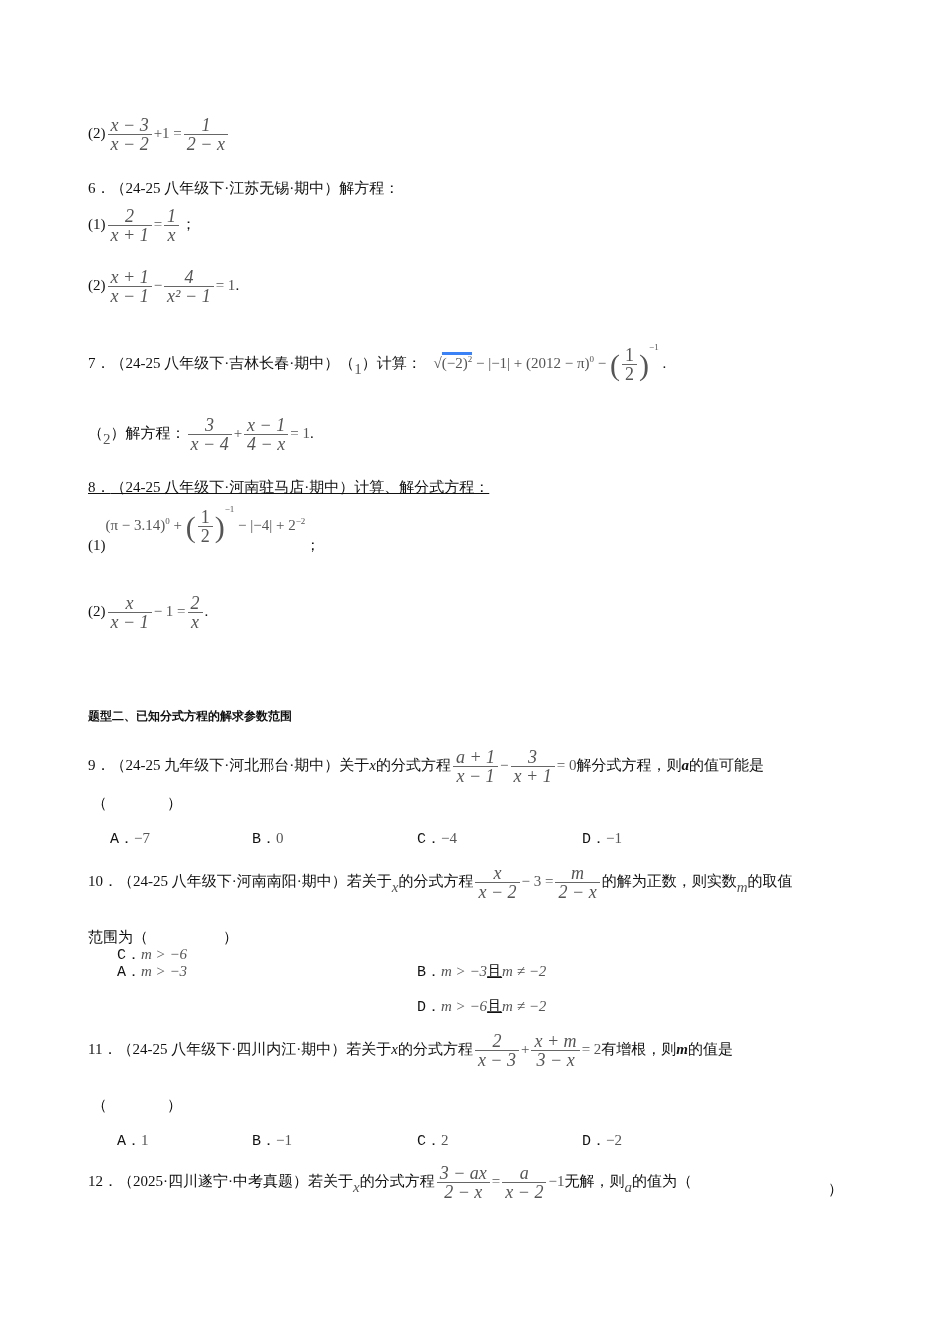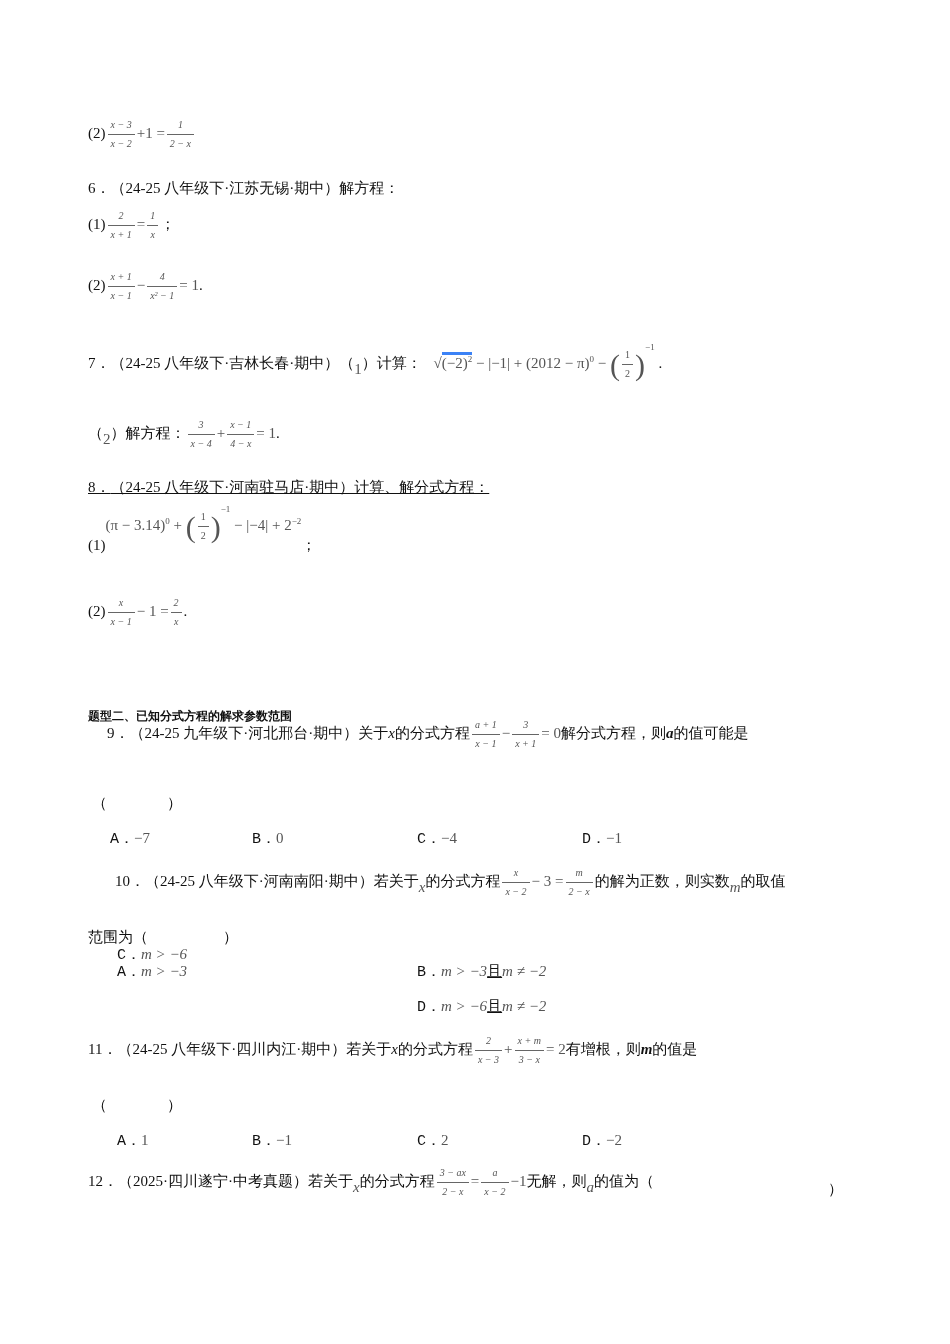--- a/index.html
+++ b/index.html
@@ -1,21 +1,21 @@
 <!DOCTYPE html>
 <html><head>
 <meta charset="utf-8">
 <style>
   html, body { margin:0; padding:0; background:#ffffff; }
   body { width:950px; height:1344px; position:relative; overflow:hidden;
          font-family: "Liberation Serif", "DejaVu Serif", serif; color:#111; font-size:15px; }
   .abs { position:absolute; white-space:nowrap; }
   .m { color:#555; font-family:"Liberation Serif", serif; font-style:normal; }
   .mi { font-style:italic; }
-  .frac { display:inline-block; vertical-align:middle; text-align:center; margin:0 2px; color:#555; font-size:10px; }
+  .frac { display:inline-block; vertical-align:middle; text-align:center; margin:0 2px; color:#555; font-size:18px; }
   .frac > span { display:block; padding:0 3px; line-height:18px; }
   .frac > span.num { border-bottom:1px solid #666; }
   .sec { font-family:"DejaVu Sans", sans-serif; font-weight:bold; font-size:12px; }
   .opt { position:absolute; white-space:nowrap; font-family:"Liberation Mono", monospace; font-size:15px; }
   .opt .m { font-family:"Liberation Serif", serif; }
   .paren { position:absolute; font-size:15px; }
   .big { font-size:30px; vertical-align:middle; color:#555; font-weight:100; }
   sup { font-size:9px; }
   .sub { position:relative; top:6px; color:#555; }
 </style>
@@ -50,30 +50,30 @@
 </div>
 <div class="abs" style="left:88px;top:510px;">
   <span style="position:relative;top:14px;">(1)</span><span class="m" style="position:relative;top:-6px;"><span>(π − 3.14)</span><sup>0</sup> <span>+</span> <span class="big">(</span><span class="frac"><span class="num">1</span><span>2</span></span><span class="big">)</span><sup style="vertical-align:18px;">−1</sup> <span>− |−4| + 2</span><sup>−2</sup></span><span style="position:relative;top:14px;">；</span>
 </div>
 <div class="abs" style="left:88px;top:594px;">
   <span>(2)</span><span class="frac mi"><span class="num">x</span><span>x − 1</span></span><span class="m">− 1 =</span><span class="frac mi"><span class="num">2</span><span>x</span></span><span>.</span>
 </div>
 
 <div class="abs sec" style="left:88px;top:708px;">题型二、已知分式方程的解求参数范围</div>
 
-<div class="abs" style="left:88px;top:716px;margin-left:19px;">
+<div class="abs" style="left:88px;top:748px;">
   <span>9．</span><span>（24-25 九年级下·河北邢台·期中）关于</span><span class="mi">x</span><span>的分式方程</span><span class="frac mi"><span class="num">a + 1</span><span>x − 1</span></span><span class="m">−</span><span class="frac mi"><span class="num">3</span><span>x + 1</span></span><span class="m">= 0</span><span>解分式方程，则</span><span class="mi" style="font-weight:bold;">a</span><span>的值可能是</span>
 </div>
 <div class="paren" style="left:92px;top:794px;">（　　　　）</div>
 <div class="opt" style="left:110px;top:829px;"><span>A．</span><span class="m">−7</span></div>
 <div class="opt" style="left:252px;top:829px;"><span>B．</span><span class="m">0</span></div>
 <div class="opt" style="left:417px;top:829px;"><span>C．</span><span class="m">−4</span></div>
 <div class="opt" style="left:582px;top:829px;"><span>D．</span><span class="m">−1</span></div>
 
-<div class="abs" style="left:88px;top:864px;margin-left:27px;">
+<div class="abs" style="left:88px;top:864px;">
   <span>10．</span><span>（24-25 八年级下·河南南阳·期中）若关于</span><span class="mi sub">x</span><span>的分式方程</span><span class="frac mi"><span class="num">x</span><span>x − 2</span></span><span class="m">− 3 =</span><span class="frac mi"><span class="num">m</span><span>2 − x</span></span><span>的解为正数，则实数</span><span class="mi sub">m</span><span>的取值</span>
 </div>
 <div class="abs" style="left:88px;top:928px;">范围为（　　　　　）</div>
 <div class="opt" style="left:117px;top:962px;"><span>A．</span><span class="m mi">m &gt; −3</span></div>
 <div class="opt" style="left:417px;top:962px;"><span>B．</span><span class="m mi">m &gt; −3</span><span style="text-decoration:underline;">且</span><span class="m mi">m ≠ −2</span></div>
 <div class="opt" style="left:117px;top:945px;"><span>C．</span><span class="m mi">m &gt; −6</span></div>
 <div class="opt" style="left:417px;top:997px;"><span>D．</span><span class="m mi">m &gt; −6</span><span style="text-decoration:underline;">且</span><span class="m mi">m ≠ −2</span></div>
 
 <div class="abs" style="left:88px;top:1032px;">
   <span>11．</span><span>（24-25 八年级下·四川内江·期中）若关于</span><span class="mi">x</span><span>的分式方程</span><span class="frac mi"><span class="num">2</span><span>x − 3</span></span><span class="m">+</span><span class="frac mi"><span class="num">x + m</span><span>3 − x</span></span><span class="m">= 2</span><span>有增根，则</span><span class="mi" style="font-weight:bold;">m</span><span>的值是</span>

